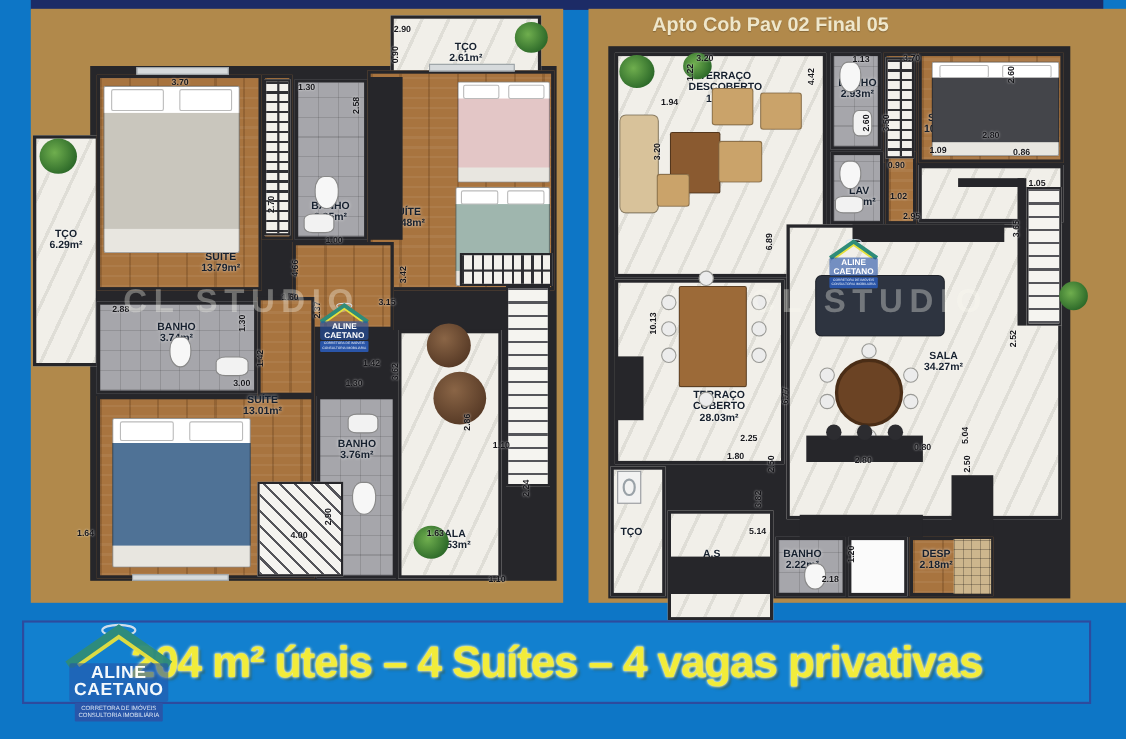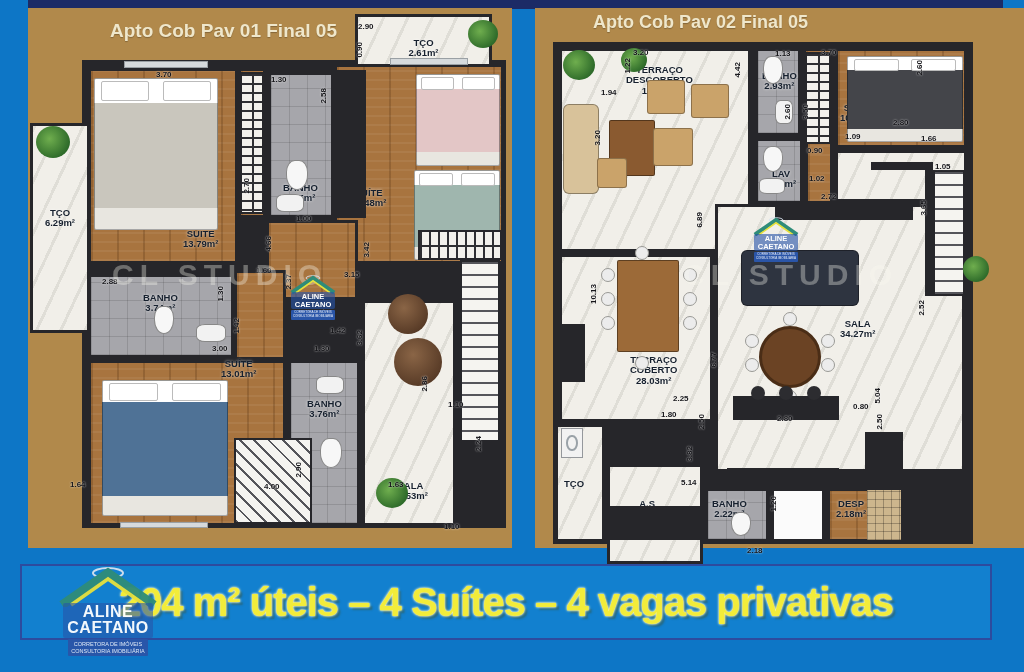--- a/index.html
+++ b/index.html
@@ -74,21 +74,20 @@
   .banner-text{font-size:40px;font-weight:bold;letter-spacing:-1px;color:#f2ec3a;white-space:nowrap;text-shadow:0 0 2px #fdfbc8,0 0 3px #fdfbc8,3px 3px 2px rgba(70,65,0,.35);}
 </style>
 </head>
 <body>
 
 <div class="canvas">
   <div class="top-strip"></div>
 
   <div class="panel panel-left">
     <div class="plan">
-      <div class="plan-title t1">Apto Cob Pav 01 Final 05</div>
       <div class="watermark wm1">CL STUDIO</div>
       <div class="badge badge-mini badge-p1">
         <svg class="b-roof" width="46" height="20" viewBox="0 0 100 42">
           <ellipse cx="50" cy="8" rx="15" ry="5" fill="none" stroke="#d8e2ee" stroke-width="2"></ellipse>
           <polyline points="4,40 50,8 96,40" fill="none" stroke="#2f8c79" stroke-width="9"></polyline>
           <polyline points="13,40 50,14 87,40" fill="none" stroke="#e6e03c" stroke-width="3.5"></polyline>
         </svg>
         <div class="b-name">
           <div>ALINE</div>
             <div>CAETANO</div>
@@ -347,40 +346,40 @@
         <span class="dim dim-v" style="left: 88px; top: 50px;">1.22</span>
         <span class="dim" style="left: 66px; top: 80px;">1.94</span>
         <span class="dim dim-v" style="left: 58px; top: 122px;">3.20</span>
         <span class="dim dim-v" style="left: 198px; top: 54px;">4.42</span>
         <span class="dim dim-v" style="left: 248px; top: 96px;">2.60</span>
         <span class="dim dim-v" style="left: 266px; top: 96px;">3.50</span>
         <span class="dim" style="left: 272px; top: 138px;">0.90</span>
         <span class="dim" style="left: 358px; top: 110px;">2.80</span>
         <span class="dim dim-v" style="left: 380px; top: 52px;">2.60</span>
         <span class="dim" style="left: 310px; top: 124px;">1.09</span>
-        <span class="dim" style="left: 386px; top: 126px;">1.66</span>
+        <span class="dim" style="left: 386px; top: 126px;">0.86</span>
         <span class="dim" style="left: 400px; top: 154px;">1.05</span>
         <span class="dim dim-v" style="left: 384px; top: 192px;">3.65</span>
         <span class="dim" style="left: 274px; top: 166px;">1.02</span>
-        <span class="dim" style="left: 286px; top: 184px;">2.72</span>
+        <span class="dim" style="left: 286px; top: 184px;">2.95</span>
         <span class="dim dim-v" style="left: 160px; top: 204px;">6.89</span>
         <span class="dim dim-v" style="left: 54px; top: 276px;">10.13</span>
         <span class="dim dim-v" style="left: 174px; top: 344px;">6.77</span>
         <span class="dim dim-v" style="left: 382px; top: 292px;">2.52</span>
         <span class="dim" style="left: 138px; top: 386px;">2.25</span>
         <span class="dim" style="left: 126px; top: 402px;">1.80</span>
         <span class="dim dim-v" style="left: 162px; top: 406px;">2.50</span>
         <span class="dim dim-v" style="left: 150px; top: 438px;">3.82</span>
         <span class="dim" style="left: 146px; top: 470px;">5.14</span>
         <span class="dim" style="left: 242px; top: 406px;">2.80</span>
-        <span class="dim" style="left: 318px; top: 394px;">0.80</span>
+        <span class="dim" style="left: 296px; top: 394px;">0.80</span>
         <span class="dim dim-v" style="left: 338px; top: 380px;">5.04</span>
         <span class="dim dim-v" style="left: 340px; top: 406px;">2.50</span>
         <span class="dim dim-v" style="left: 234px; top: 488px;">1.20</span>
-        <span class="dim" style="left: 212px; top: 514px; margin-top: 24px;">2.18</span>
+        <span class="dim" style="left: 212px; top: 514px;">2.18</span>
       </div>
   </div>
 
   <div class="banner">
     <div class="banner-text">204 m² úteis – 4 Suítes – 4 vagas privativas</div>
   </div>
 
   <div class="badge badge-banner">
     <svg class="b-roof" width="100" height="42" viewBox="0 0 100 42">
       <ellipse cx="50" cy="8" rx="15" ry="5" fill="none" stroke="#d8e2ee" stroke-width="2"></ellipse>

